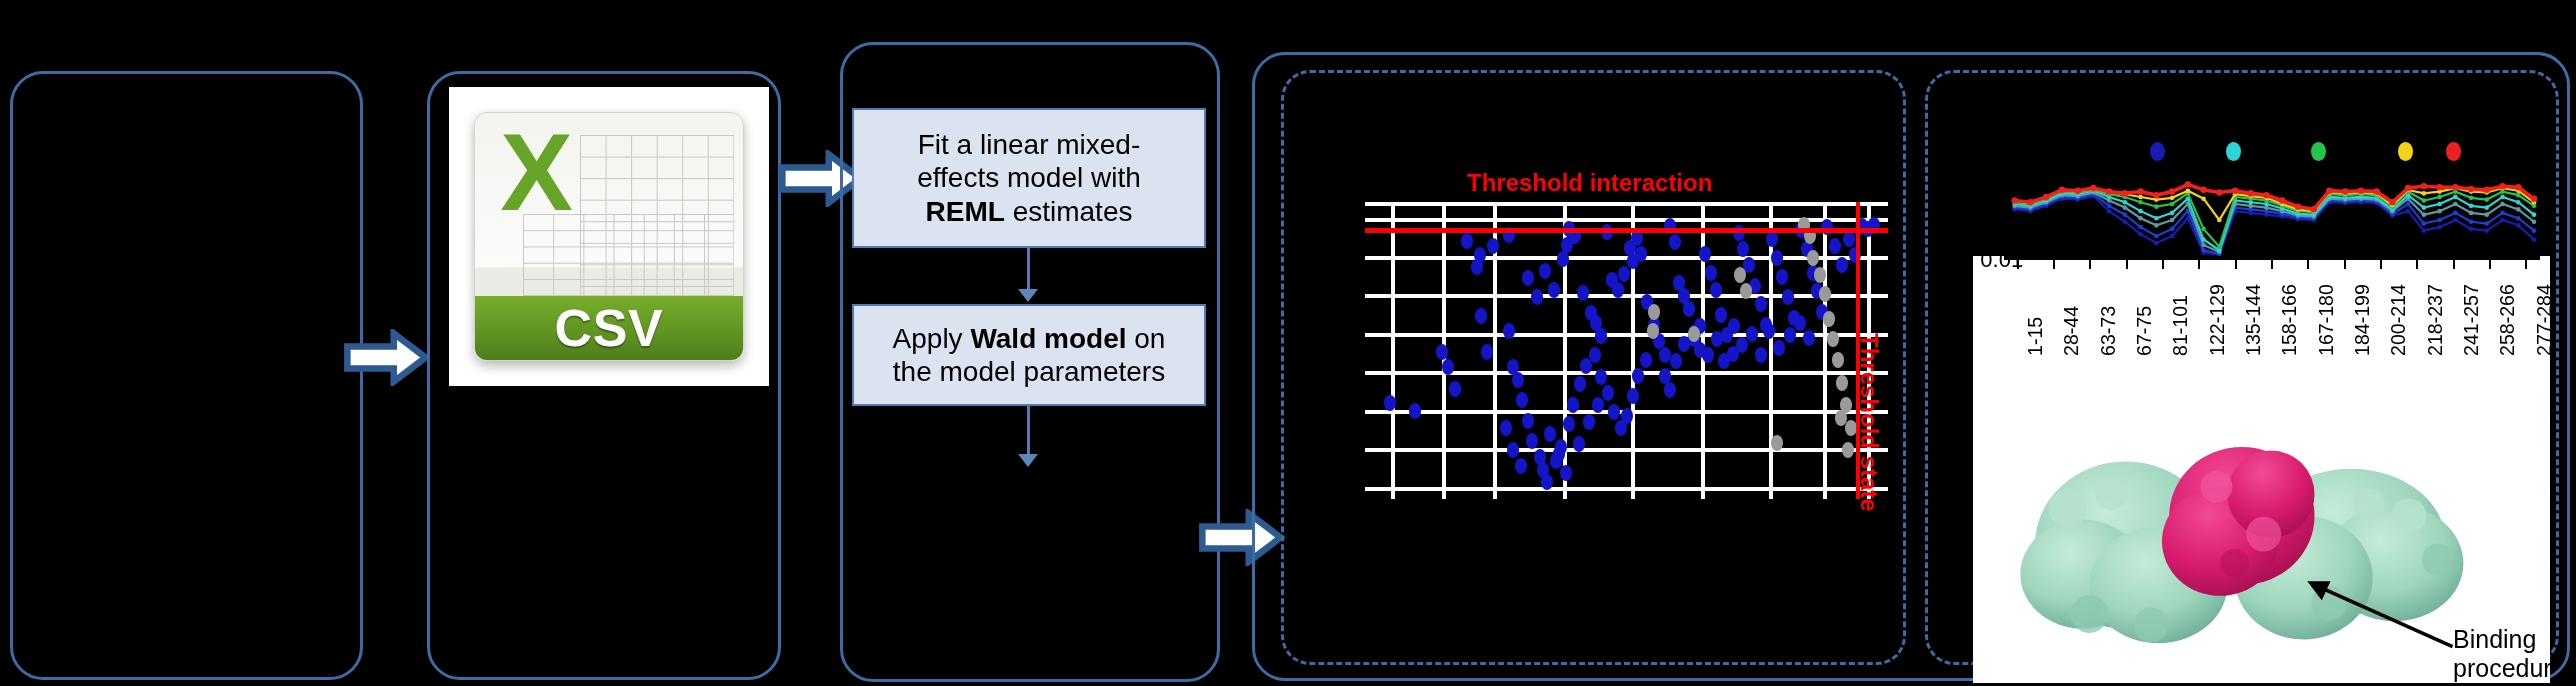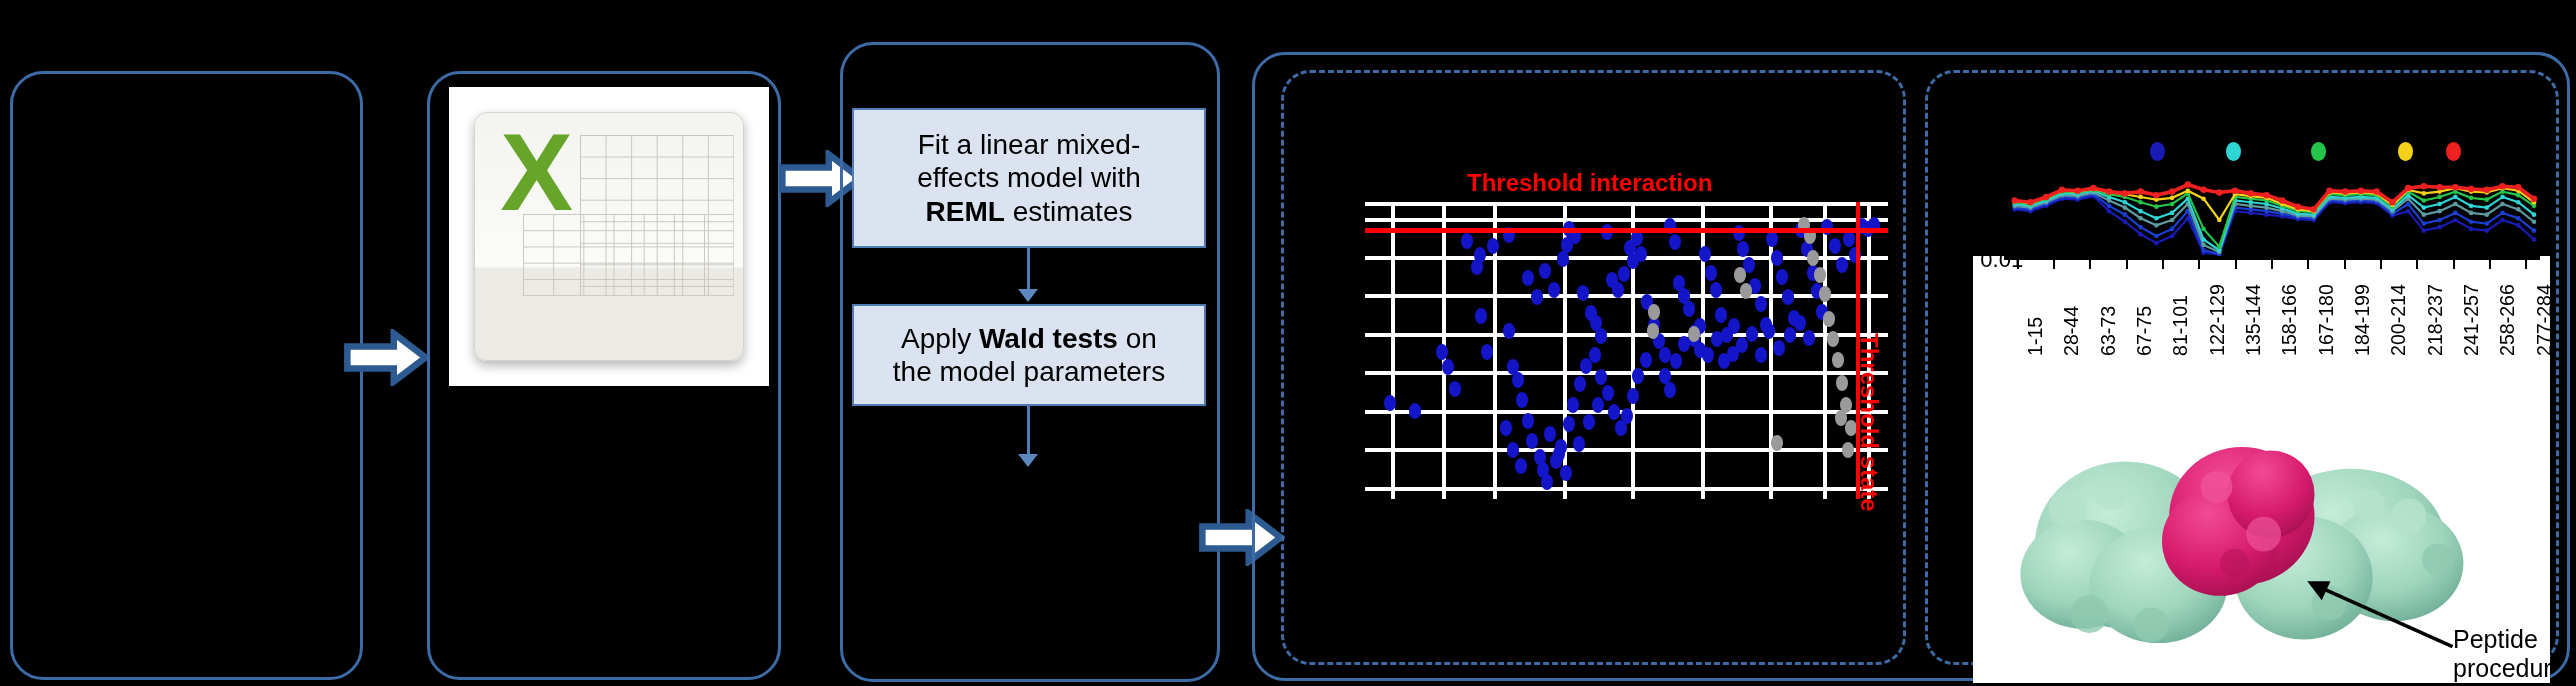--- a/index.html
+++ b/index.html
@@ -95,20 +95,23 @@
     </svg>
   </div>
 
   <div class="panel" style="left:427px;top:71px;width:354px;height:609px;"></div>
 
   <div class="csv-card" style="left:449px;top:87px;width:320px;height:299px;">
     <div class="csv-icon" style="left:25px;top:25px;right:25px;bottom:25px;">
       <div class="csv-grid"></div>
       <div class="csv-grid2"></div>
       <div class="csv-x">X</div>
+      <div class="csv-band">
+        <span>CSV</span>
+      </div>
     </div>
   </div>
 
   <div class="blockarrow" style="left:778px;top:150px;width:87px;height:57px;">
     <svg viewBox="0 0 120 78" preserveAspectRatio="none">
       <polygon points="6,24 70,24 70,6 114,39 70,72 70,54 6,54" fill="#ffffff" stroke="#2c5a91" stroke-width="9" stroke-linejoin="miter"></polygon>
     </svg>
   </div>
 
   <div class="panel" style="left:840px;top:42px;width:380px;height:640px;"></div>
@@ -116,21 +119,21 @@
   <div class="stepbox" style="left:852px;top:108px;width:354px;height:140px;">
     <span>
       Fit a linear mixed-<br>effects model with<br><b>REML</b> estimates
     </span>
   </div>
   <div class="connector" style="left:1027px;top:248px;height:45px;"></div>
   <div class="conn-head" style="left:1018px;top:289px;"></div>
 
   <div class="stepbox" style="left:852px;top:304px;width:354px;height:102px;">
     <span>
-      Apply <b>Wald tests</b> on<br>the model parameters
+      Apply <b>Wald model</b> on<br>the model parameters
     </span>
   </div>
   <div class="connector" style="left:1027px;top:406px;height:52px;"></div>
   <div class="conn-head" style="left:1018px;top:454px;"></div>
 
 
   <div class="blockarrow" style="left:1198px;top:509px;width:87px;height:57px;">
     <svg viewBox="0 0 120 78" preserveAspectRatio="none">
       <polygon points="6,24 70,24 70,6 114,39 70,72 70,54 6,54" fill="#ffffff" stroke="#2c5a91" stroke-width="9" stroke-linejoin="miter"></polygon>
     </svg>
@@ -652,19 +655,19 @@
       <circle cx="490" cy="270" r="24" fill="#8ec9b0" opacity=".8"></circle>
 
       <circle cx="335" cy="110" r="22" fill="#f0529b" opacity=".8"></circle>
       <circle cx="400" cy="175" r="24" fill="#f0529b" opacity=".7"></circle>
       <circle cx="360" cy="215" r="20" fill="#b61459" opacity=".6"></circle>
 
       <line x1="660" y1="330" x2="470" y2="245" stroke="#000" stroke-width="5"></line>
       <polygon points="460,240 492,240 480,266" fill="#000"></polygon>
     </svg>
     <div class="prot-label" style="left:480px;top:218px;">
-      <div>Peptide</div>
+      <div>Binding</div>
       <div>procedure</div>
     </div>
   </div>
 
 </div>
 
 
 </body></html>

